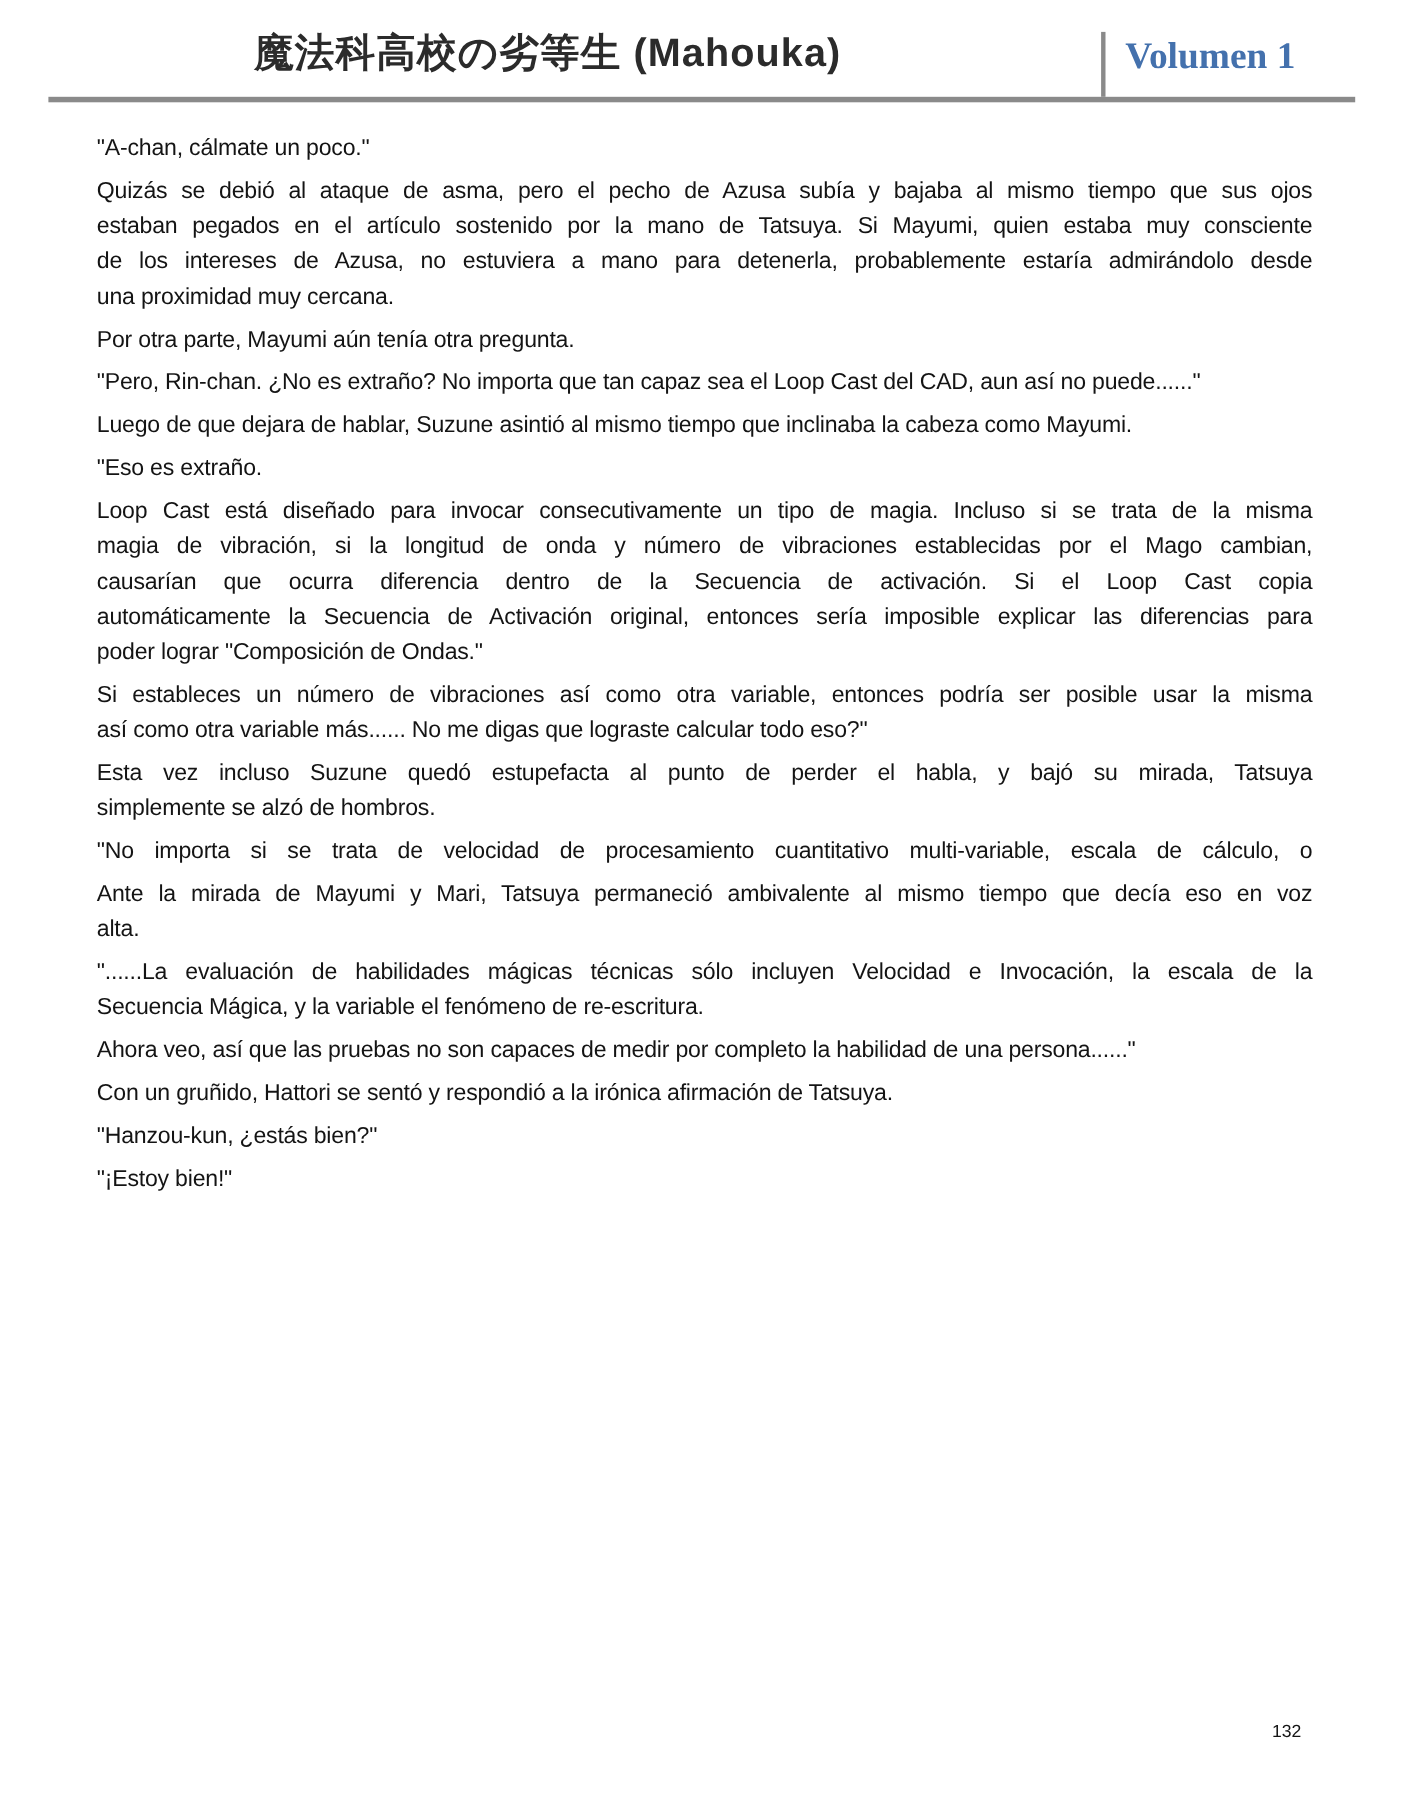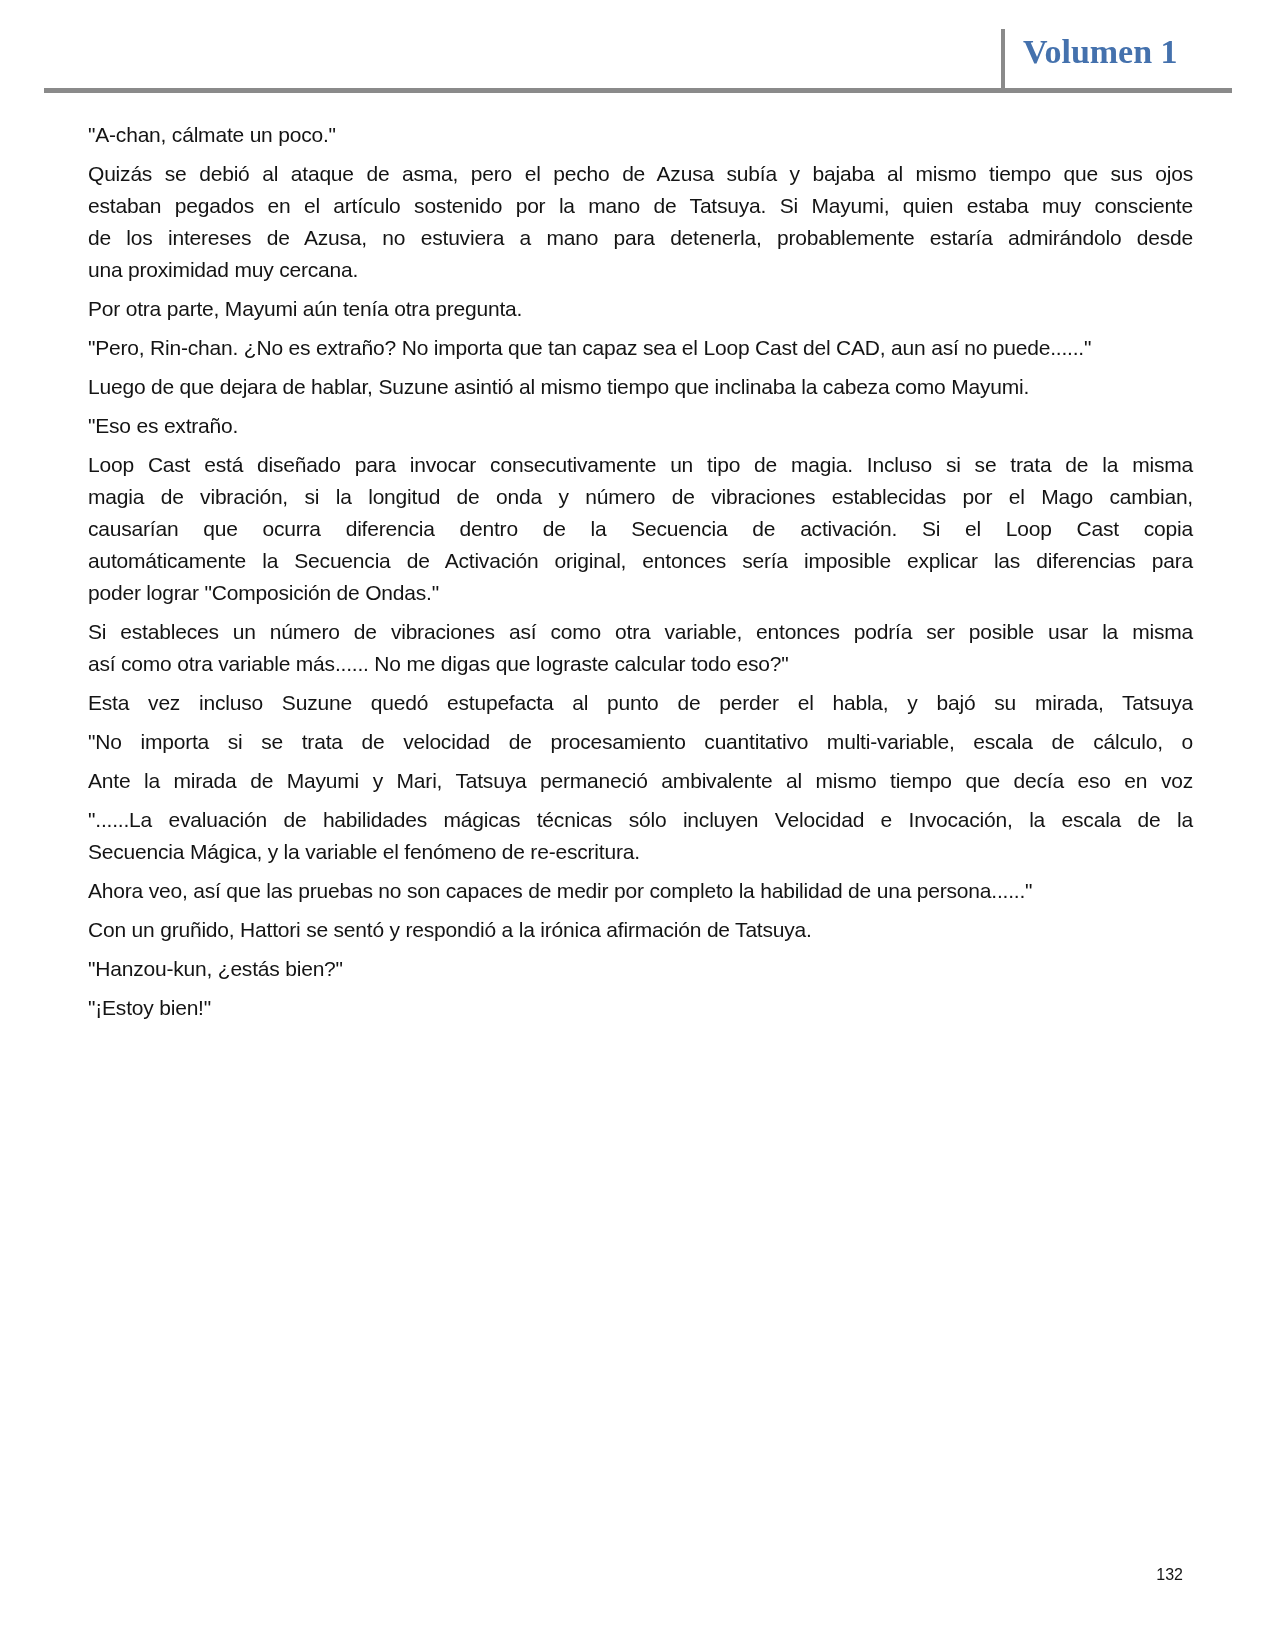--- a/index.html
+++ b/index.html
@@ -89,20 +89,23 @@
     font-size: 16px;
     color: #141414;
   }
 </style>
 </head>
 <body>
 
 <div class="page">
 
   <div class="header">
+    <div class="header-title-wrap">
+      <span class="header-title">魔法科高校の劣等生 (Mahouka)</span>
+    </div>
     <div class="header-vdivider"></div>
     <span class="header-volume">Volumen 1</span>
     <div class="header-rule"></div>
   </div>
 
   <div class="body-text">
       <div class="paragraph">
         <div class="line last">"A-chan, cálmate un poco."</div>
       </div>
       <div class="paragraph">
@@ -129,26 +132,28 @@
         <div class="line">causarían que ocurra diferencia dentro de la Secuencia de activación. Si el Loop Cast copia</div>
         <div class="line">automáticamente la Secuencia de Activación original, entonces sería imposible explicar las diferencias para</div>
         <div class="line last">poder lograr "Composición de Ondas."</div>
       </div>
       <div class="paragraph">
         <div class="line">Si estableces un número de vibraciones así como otra variable, entonces podría ser posible usar la misma</div>
         <div class="line last">así como otra variable más...... No me digas que lograste calcular todo eso?"</div>
       </div>
       <div class="paragraph">
         <div class="line">Esta vez incluso Suzune quedó estupefacta al punto de perder el habla, y bajó su mirada, Tatsuya</div>
+        <div class="line last">simplemente se alzó de hombros.</div>
       </div>
       <div class="paragraph">
         <div class="line">"No importa si se trata de velocidad de procesamiento cuantitativo multi-variable, escala de cálculo, o</div>
       </div>
       <div class="paragraph">
         <div class="line">Ante la mirada de Mayumi y Mari, Tatsuya permaneció ambivalente al mismo tiempo que decía eso en voz</div>
+        <div class="line last">alta.</div>
       </div>
       <div class="paragraph">
         <div class="line">"......La evaluación de habilidades mágicas técnicas sólo incluyen Velocidad e Invocación, la escala de la</div>
         <div class="line last">Secuencia Mágica, y la variable el fenómeno de re-escritura.</div>
       </div>
       <div class="paragraph">
         <div class="line last">Ahora veo, así que las pruebas no son capaces de medir por completo la habilidad de una persona......"</div>
       </div>
       <div class="paragraph">
         <div class="line last">Con un gruñido,  Hattori se sentó y respondió a la irónica afirmación de Tatsuya.</div>

